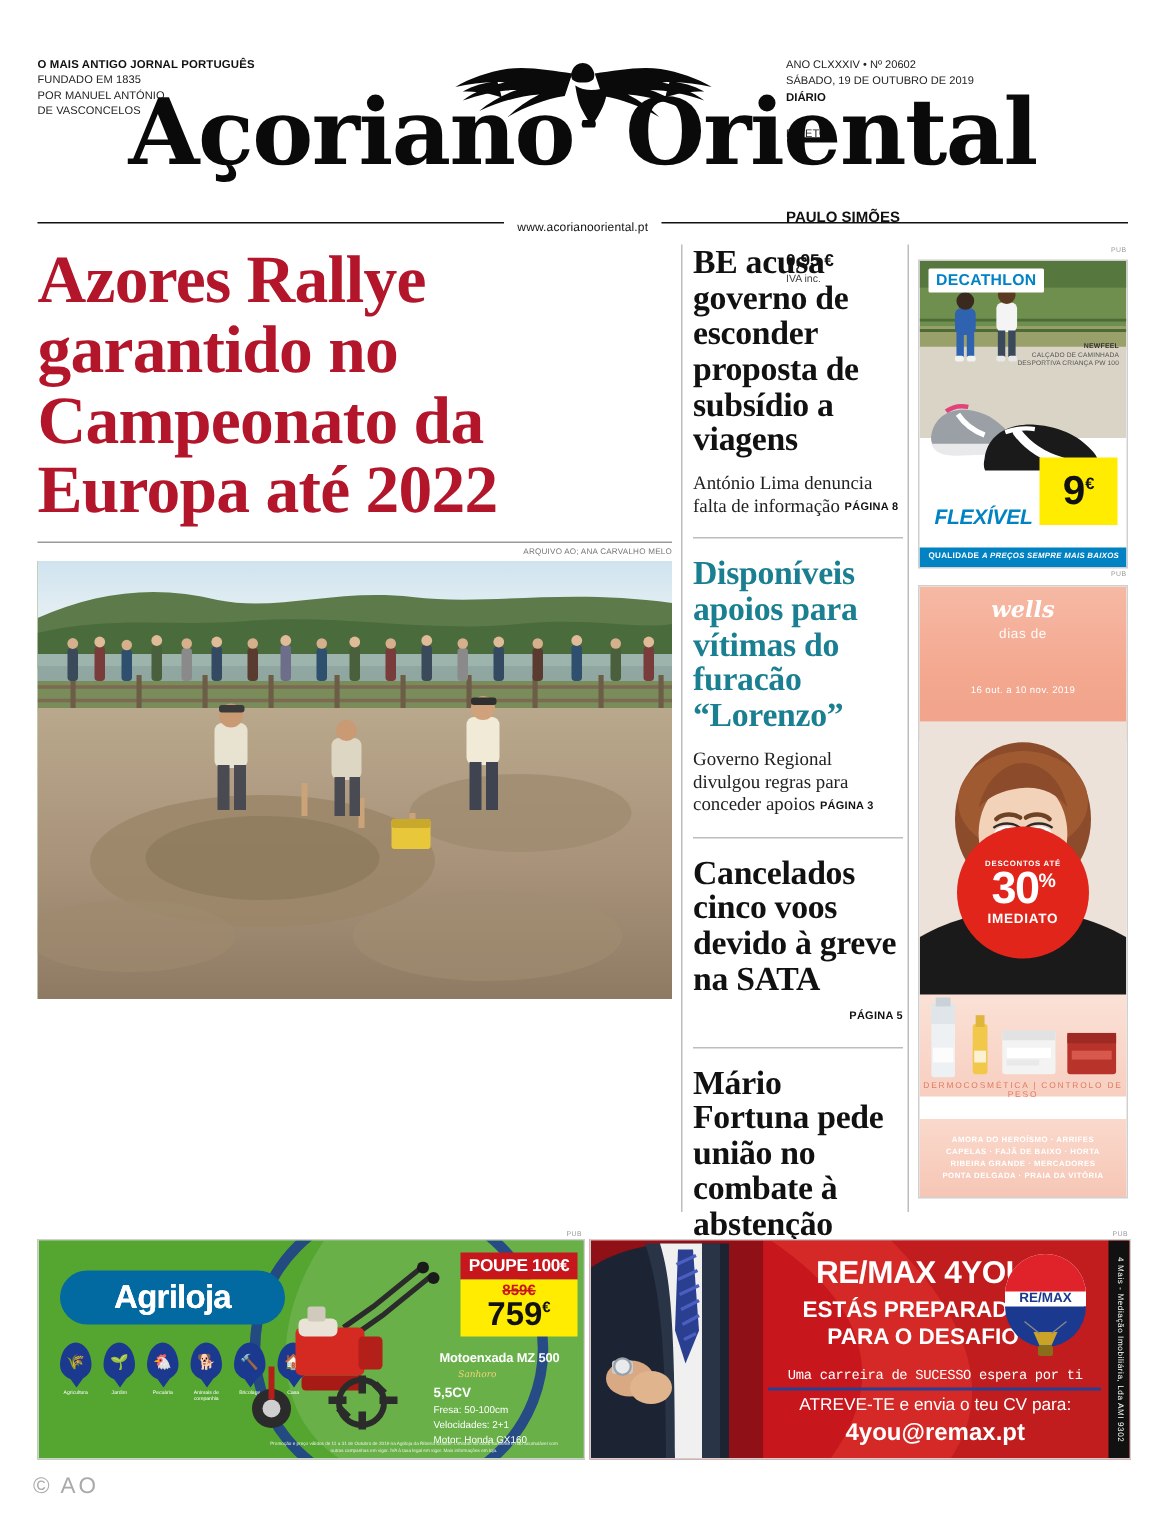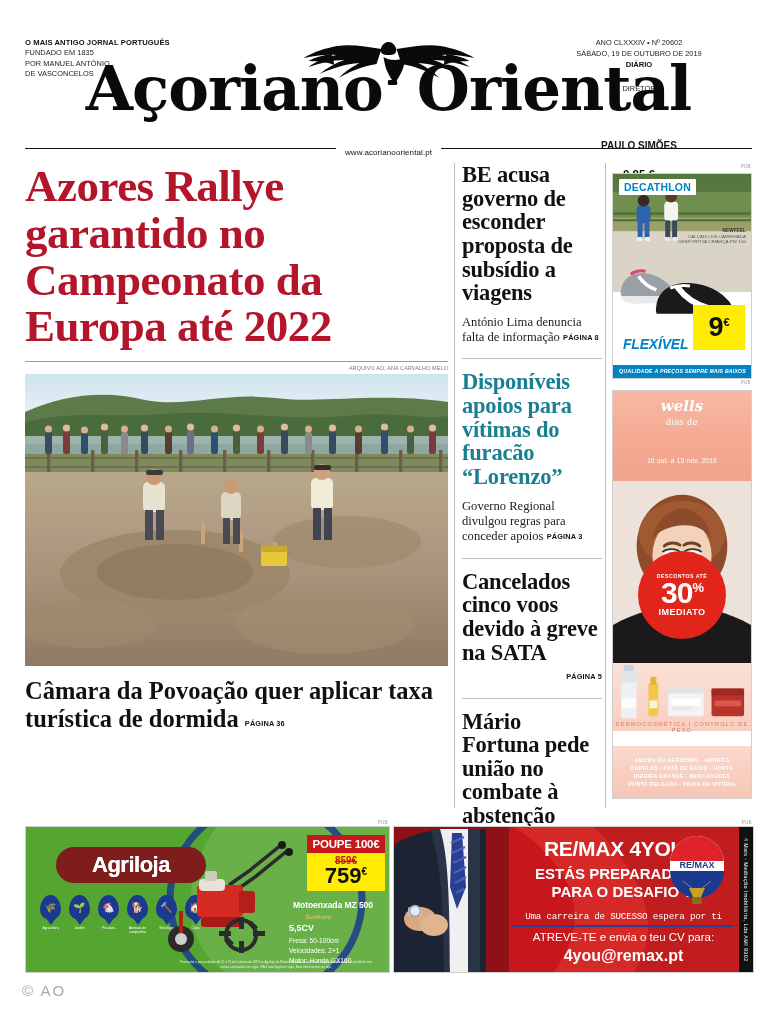--- a/index.html
+++ b/index.html
@@ -12,21 +12,21 @@
   }
   .page{position:absolute;inset:0;background:#fff;}
 
   
   .masthead{position:absolute;left:0;top:0;width:777px;height:160px;}
   .mh-left{position:absolute;left:25px;top:38px;width:220px;
     font-family:"Liberation Sans", sans-serif;line-height:1.38;}
   .mh-left .l1{font-size:7.6px;font-weight:bold;letter-spacing:.1px;color:#111;}
   .mh-left .l2,.mh-left .l3,.mh-left .l4{font-size:7.4px;color:#222;letter-spacing:.05px;}
 
-  .mh-right{position:absolute;right:23px;top:38px;width:230px;text-align:center;
+  .mh-right{position:absolute;right:23px;top:38px;width:230px;text-align:left;
     font-family:"Liberation Sans", sans-serif;line-height:1.45;}
   .mh-right .r1{font-size:7.4px;color:#222;}
   .mh-right .r2{font-size:7.4px;color:#222;}
   .mh-right .r3{font-size:7.6px;font-weight:bold;color:#111;}
   .mh-right .r4{font-size:7.4px;color:#222;margin-top:14px;}
   .mh-right .r5{font-size:10px;font-weight:bold;color:#111;margin-top:44px;}
   .mh-right .r6{font-size:11.5px;font-weight:bold;color:#111;margin-top:12px;}
   .mh-right .r7{font-size:7px;color:#444;}
 
   .mh-title{position:absolute;left:0;top:58px;width:777px;text-align:center;
@@ -137,21 +137,21 @@
     background:linear-gradient(180deg,#fad9cc 0%,#f6c6b5 100%);
     display:flex;flex-direction:column;align-items:center;justify-content:center;}
   .w-stores div{font-family:"Liberation Sans",sans-serif;font-size:5.2px;font-weight:bold;
     color:#fff;letter-spacing:.35px;line-height:1.55;text-align:center;}
 
   
   .bot{position:absolute;left:25px;top:826px;width:727px;height:145px;}
   .agri{position:absolute;left:0;top:0;width:363px;height:145px;border:1px solid #cfcfcf;overflow:hidden;background:#55a630;}
   .remax{position:absolute;left:368px;top:0;width:359px;height:145px;border:1px solid #cfcfcf;overflow:hidden;background:#c8161d;}
 
-  .agri-logo{position:absolute;left:30px;top:20px;width:150px;height:36px;background:#7f1d1d;
+  .agri-logo{position:absolute;left:14px;top:20px;width:150px;height:36px;background:#0369a1;
     border-radius:18px;display:flex;align-items:center;justify-content:center;}
   .agri-logo span{font-family:"Liberation Sans",sans-serif;font-weight:bold;font-size:22px;color:#fff;
     letter-spacing:-.5px;text-shadow:0 0 0 #fff;}
   .agri-icons{position:absolute;left:14px;top:68px;display:flex;gap:8px;}
   .agri-icons .pin{width:21px;height:25px;background:#1b3a8f;border-radius:50% 50% 50% 50%/60% 60% 40% 40%;
     position:relative;display:flex;align-items:center;justify-content:center;}
   .agri-icons .pin:after{content:"";position:absolute;bottom:-5px;left:50%;transform:translateX(-50%);
     border-left:5px solid transparent;border-right:5px solid transparent;border-top:7px solid #1b3a8f;}
   .agri-icons .pin em{font-style:normal;font-size:10px;color:#fff;}
   .agri-iconlabels{position:absolute;left:14px;top:99px;display:flex;gap:8px;}
@@ -404,24 +404,20 @@
           <rect x="198" y="144" width="7" height="26" fill="#4a4a52"></rect>
           <rect x="208" y="144" width="7" height="26" fill="#4a4a52"></rect>
           <circle cx="206" cy="113" r="7" fill="#c99a73"></circle>
         </g>
 
         <rect x="236" y="172" width="26" height="20" rx="2" fill="#e8c73a"></rect>
         <rect x="236" y="172" width="26" height="6" rx="2" fill="#c9a92c"></rect>
       </svg>
     </div>
 
-    <div class="cap">
-      <span>Câmara da Povoação quer aplicar taxa turística de dormida</span>
-      <span class="pg">PÁGINA 36</span>
-    </div>
   </div>
 
   <div class="col-mid">
 
     <h2 class="mhead">BE acusa governo de esconder proposta de subsídio a viagens</h2>
     <div class="msub">
       <span>António Lima denuncia falta de informação</span>
       <span class="pg">PÁGINA 8</span>
     </div>
 

